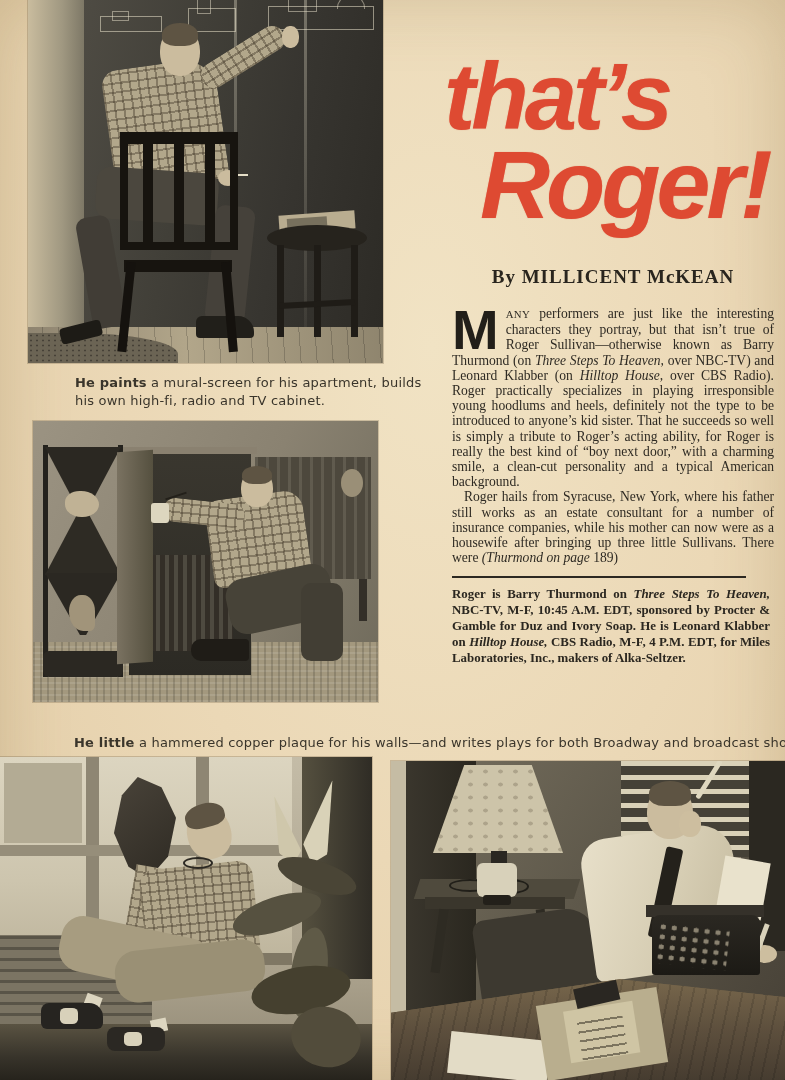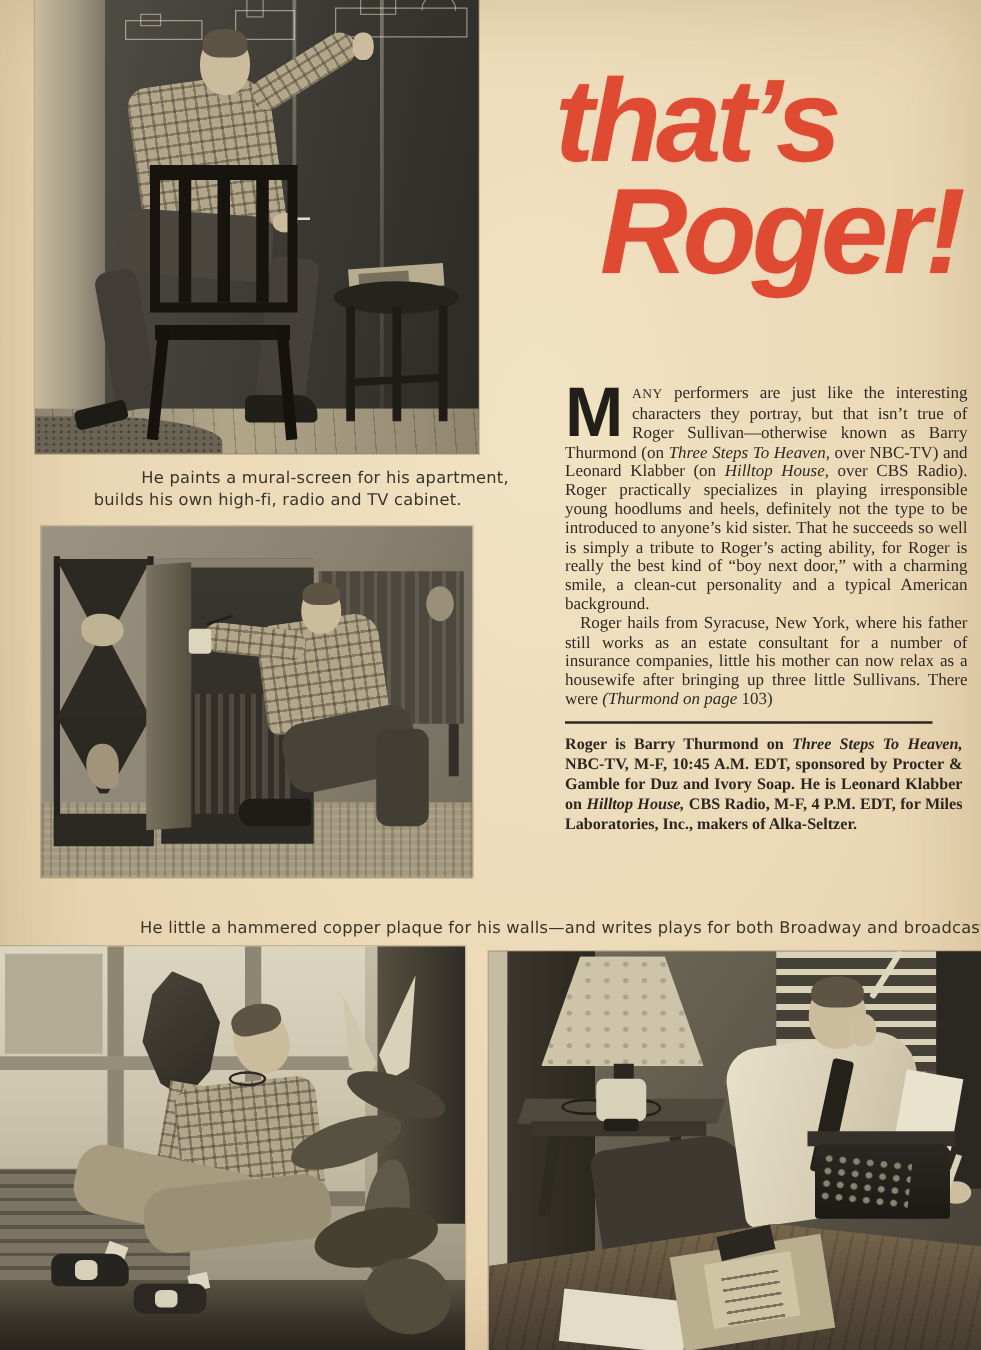--- a/index.html
+++ b/index.html
@@ -38,21 +38,21 @@
     font-weight:700; font-size:12.9px; line-height:15.9px; text-align:justify;
     color:#2b2720; padding-right:4px;
   }
   .caption {
     position:absolute; font-family:"DejaVu Sans", sans-serif;
     font-size:13px; line-height:17.5px; color:#3a352b; letter-spacing:.2px;
   }
   .caption1 { left:75px; top:374px; width:348px; }
   .caption2 { left:74px; top:734px; width:702px; white-space:nowrap; }
   .rt-i { font-style:italic; }
-  .rt-b { font-weight:400;margin-left:38px; }
+  .rt-b { font-weight:700; }
   .rt-sc { font-size:10.8px; letter-spacing:.4px; }
 
   
   .photo { position:absolute; overflow:hidden; background:#8b8577;
            box-shadow:0 0 0 1px rgba(90,75,50,.25); }
   .photo * { position:absolute; }
   .plaid {
     background-color:#b2a78b;
     background-image:
       repeating-linear-gradient(0deg, rgba(58,48,34,.38) 0 2px, transparent 2px 9px),
@@ -358,24 +358,25 @@
       <div class="p2-can"></div>
       <div class="p2-head head"></div>
       <div class="p2-thigh"></div>
       <div class="p2-shin"></div>
       <div class="p2-shoe"></div>
     </div>
   </div>
 
   <div class="title-line title2">Roger!</div>
   <div class="title-line title1">that’s</div>
+  <div class="byline">By  MILLICENT  McKEAN</div>
 
   <div class="body-col">
     <p><span class="dropcap">M</span><span><span class="rt-sc">ANY</span><span> performers are just like the interesting characters they portray, but that isn’t true of Roger Sullivan—otherwise known as Barry Thurmond (on </span><span class="rt-i">Three Steps To Heaven,</span><span> over NBC-TV) and Leonard Klabber (on </span><span class="rt-i">Hilltop House,</span><span> over CBS Radio). Roger practically specializes in playing irresponsible young hoodlums and heels, definitely not the type to be introduced to anyone’s kid sister.  That he succeeds so well is simply a tribute to Roger’s acting ability, for Roger is really the best kind of “boy next door,” with a charming smile, a clean-cut personality and a typical American background.</span></span></p>
-    <p class="para2"><span>Roger hails from Syracuse, New York, where his father still works as an estate consultant for a number of insurance companies, little his mother can now relax as a housewife after bringing up three little Sullivans.  There were </span><span class="rt-i">(Thurmond on page</span><span> 103)</span></p>
+    <p class="para2"><span>Roger hails from Syracuse, New York, where his father still works as an estate consultant for a number of insurance companies, while his mother can now were as a housewife after bringing up three little Sullivans.  There were </span><span class="rt-i">(Thurmond on page</span><span> 189)</span></p>
     <div class="rule"></div>
     <p class="note"><span>Roger is Barry Thurmond on </span><span class="rt-i">Three Steps To Heaven,</span><span> NBC-TV, M-F, 10:45 A.M. EDT, sponsored by Procter &amp; Gamble for Duz and Ivory Soap.  He is Leonard Klabber on </span><span class="rt-i">Hilltop House,</span><span> CBS Radio, M-F, 4 P.M. EDT, for Miles Laboratories, Inc., makers of Alka-Seltzer.</span></p>
   </div>
 
   <div class="caption caption2"><span class="rt-b">He little</span><span> a hammered copper plaque for his walls—and writes plays for both Broadway and broadcast shows.</span></div>
 
   <div class="photo photo3" aria-label="Roger sits on a window bench holding up a hammered copper plaque, with house plants beside him">
     <div class="p3-window">
       <div class="p3-view"></div>
       <div class="p3-mull v1"></div>

